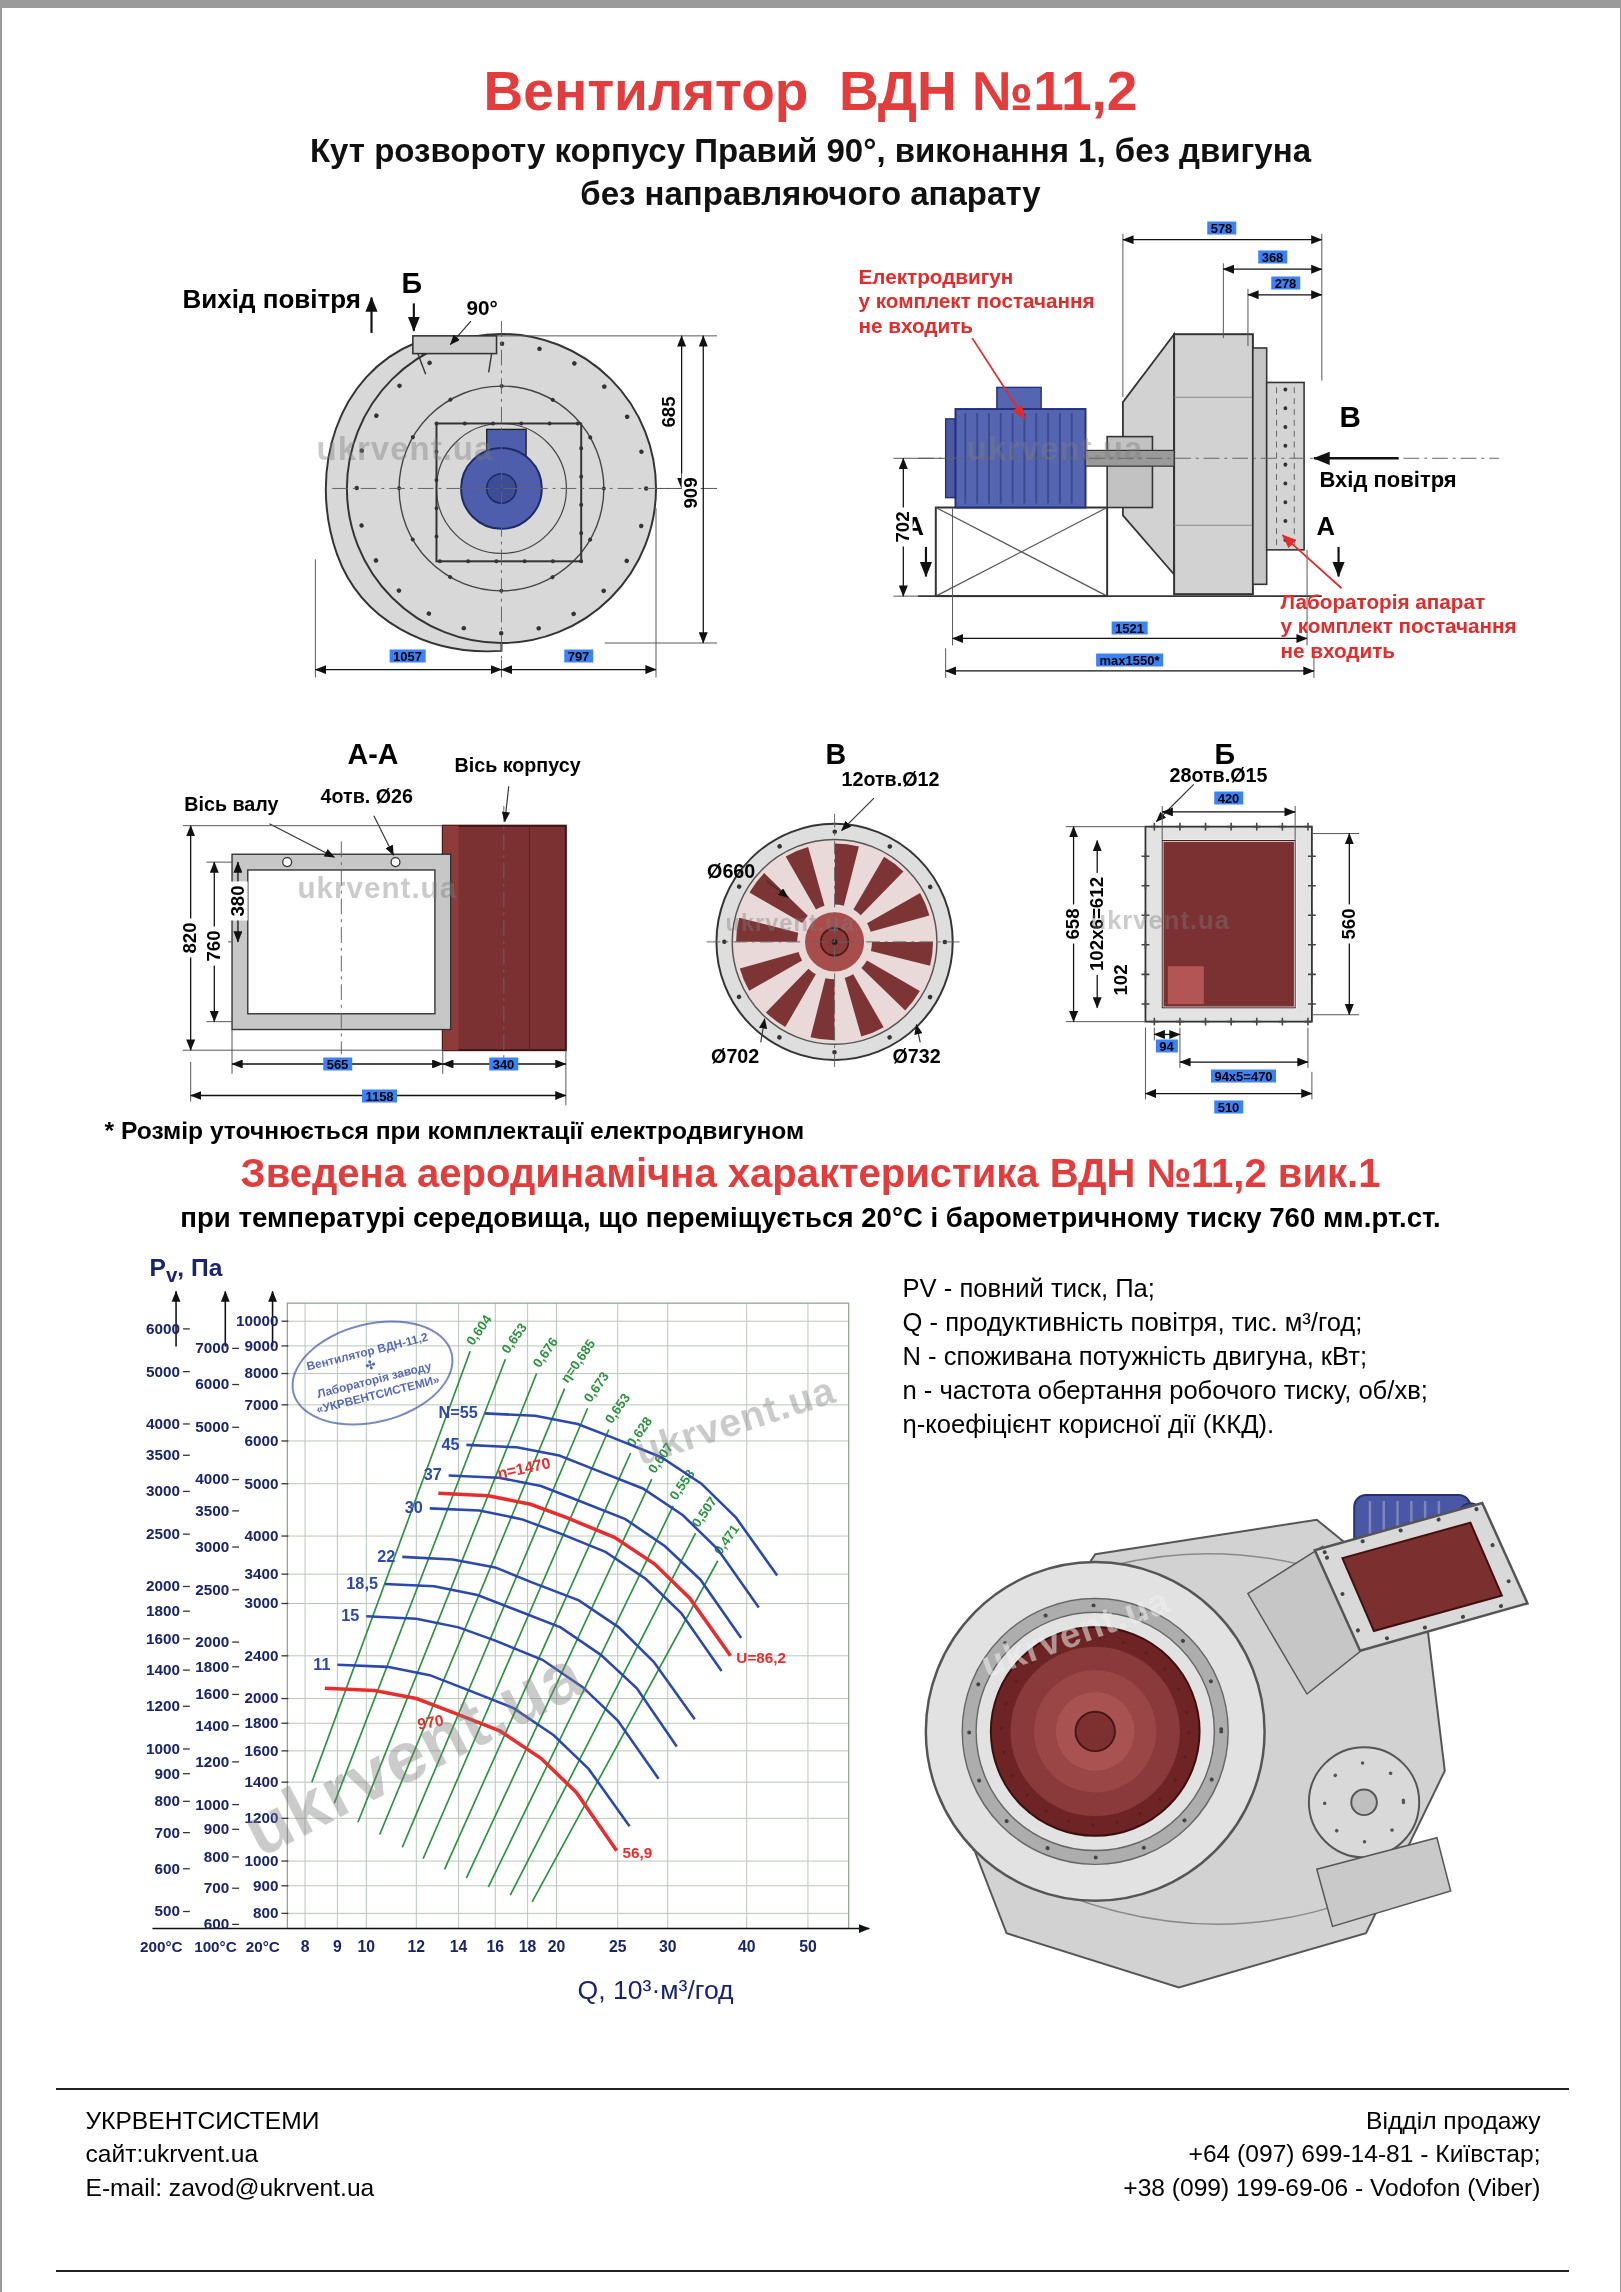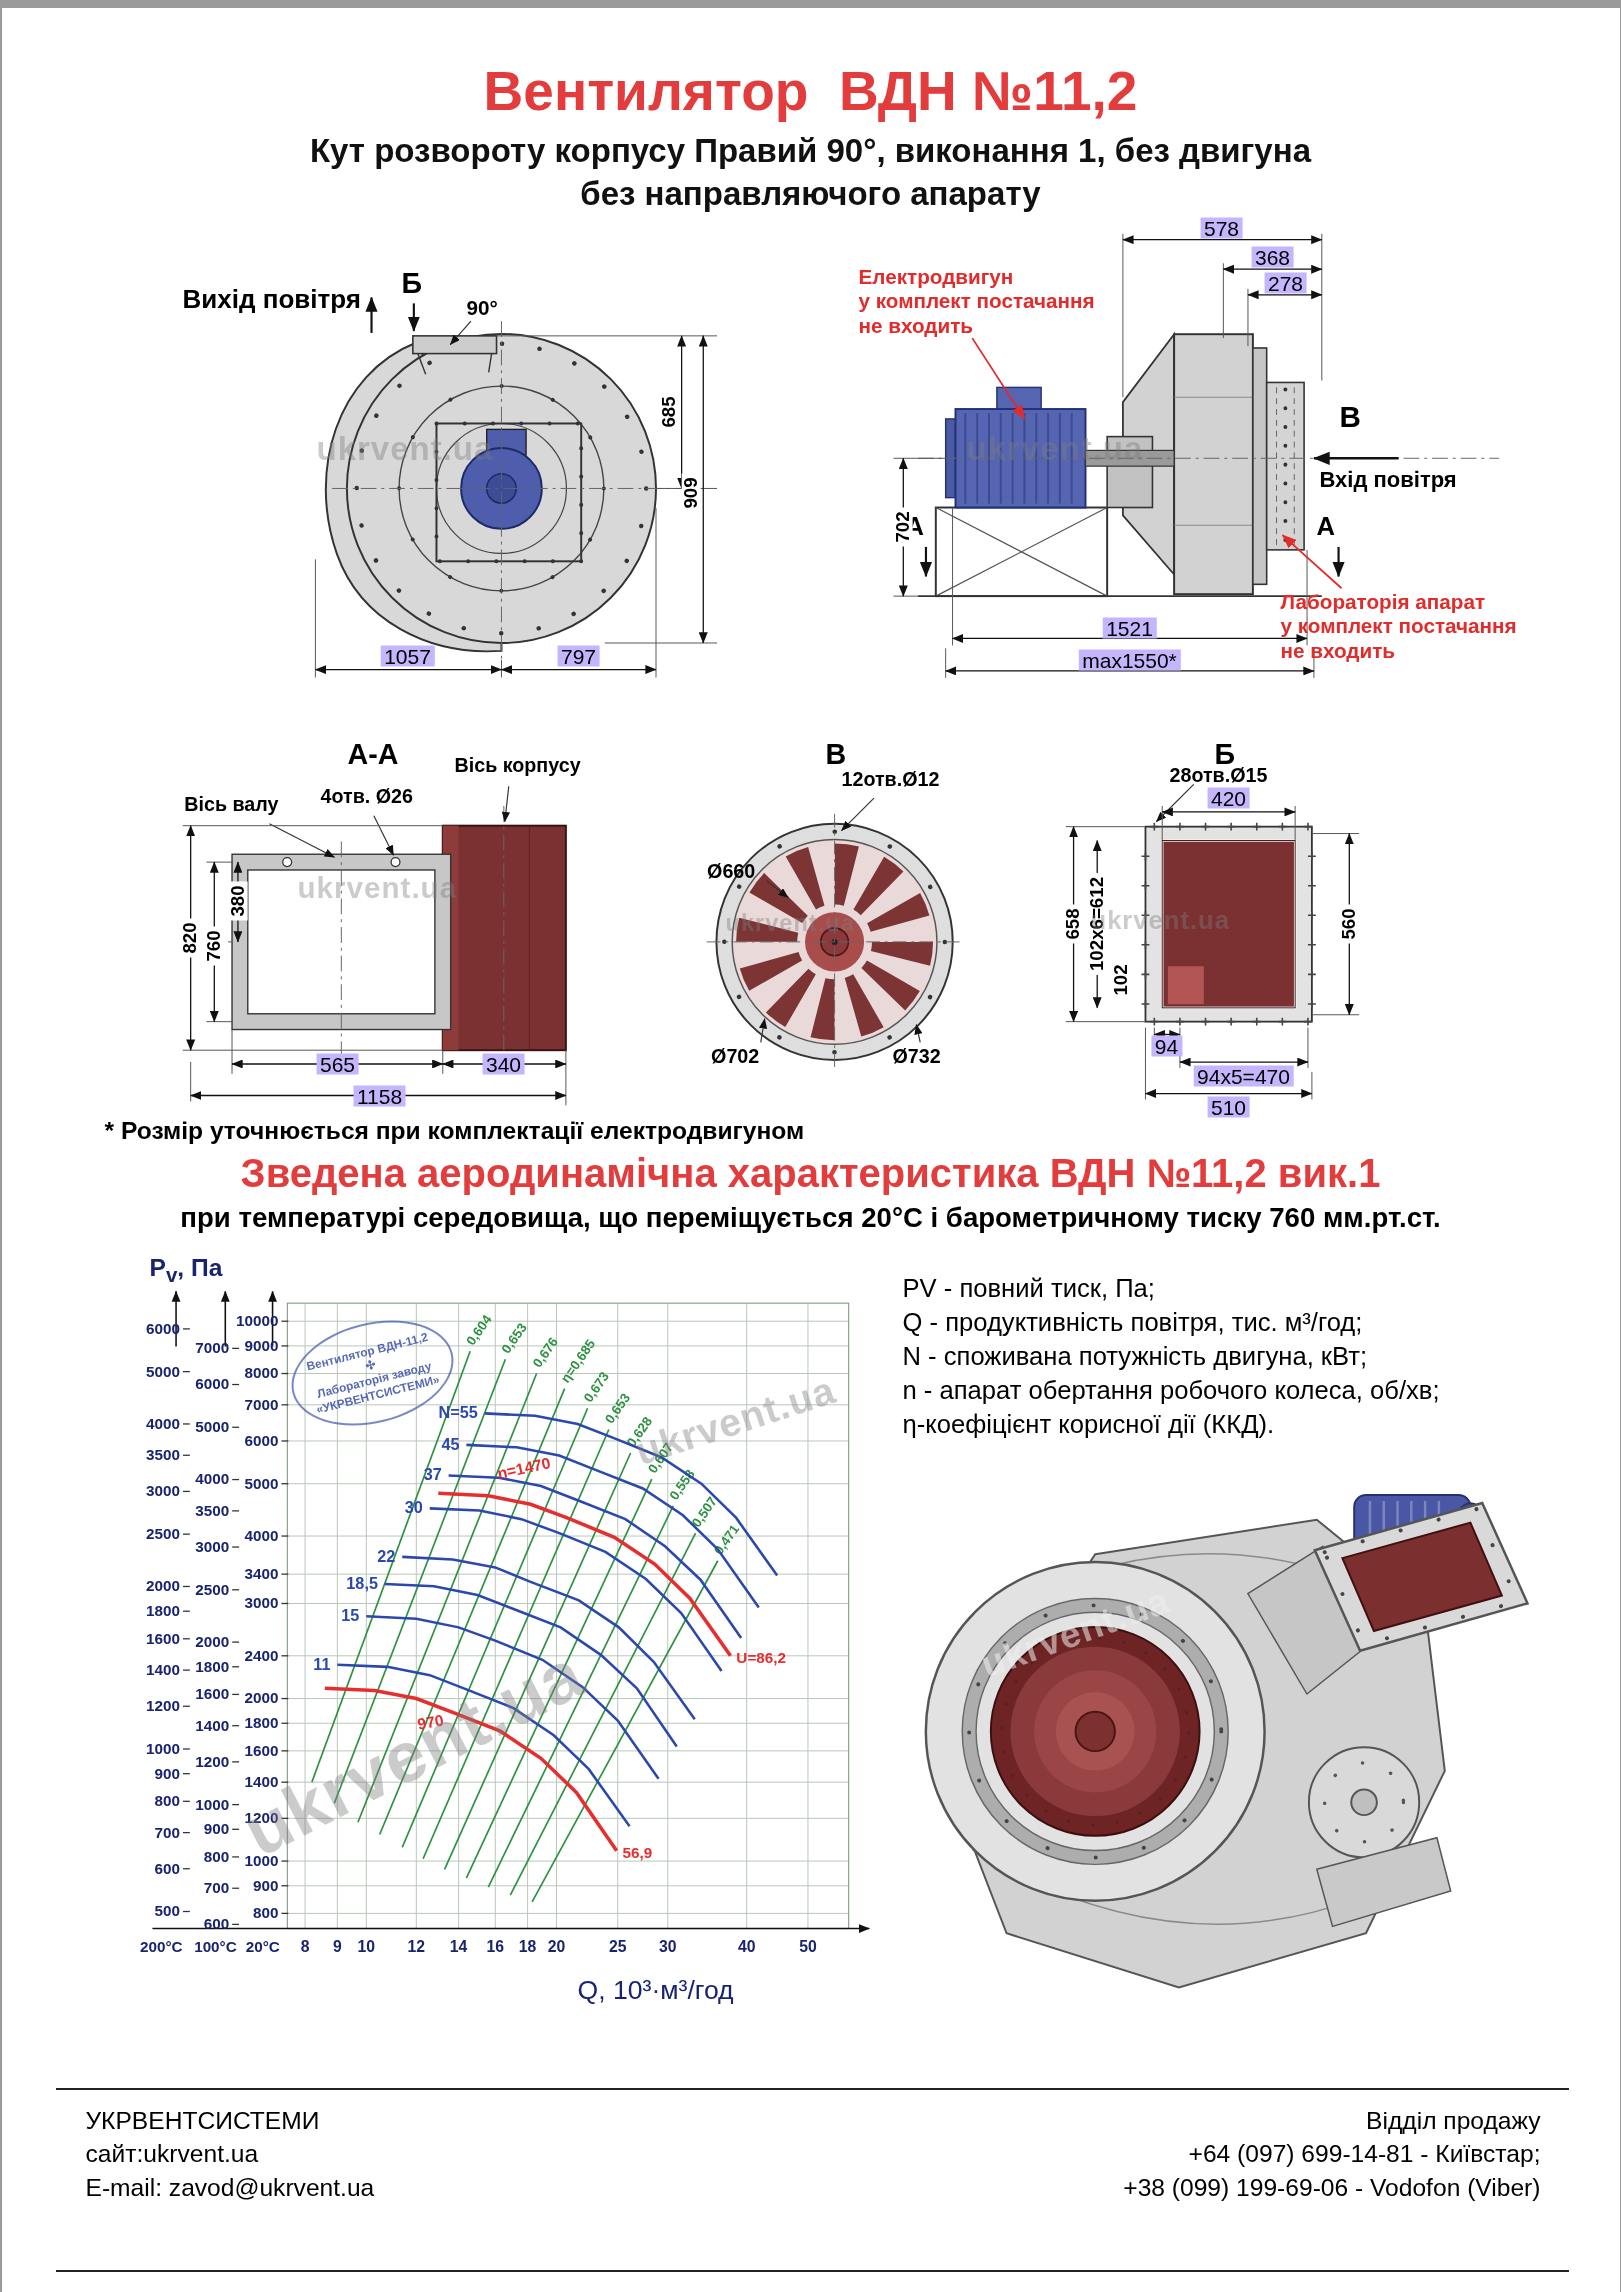--- a/index.html
+++ b/index.html
@@ -6,22 +6,22 @@
   html,body{background:#9a9a9a}
   .page{position:relative;width:1618px;height:2292px;background:#fff;margin:8px auto;
         font-family:"Liberation Sans",sans-serif;overflow:hidden;color:#000}
   .abs{position:absolute}
   .center{left:0;width:100%;text-align:center}
   .page-title{font-size:55px;font-weight:bold;color:#e23c3c;white-space:pre}
   .page-sub{font-size:33px;font-weight:bold;color:#111}
   .draw{position:absolute}
   .lbl{position:absolute;font-size:19.7px;font-weight:bold;white-space:nowrap;line-height:1.05}
   .big{font-size:28.6px}
-  .dimc{position:absolute;transform:translate(-50%,-50%);font-size:21px;font-weight:normal;
-        white-space:nowrap;background:#c4b5fd;padding:0 3.9px;line-height:1}
+  .dimc{position:absolute;transform:translate(-50%,-50%);font-size:13px;font-weight:bold;
+        white-space:nowrap;background:#3b82f6;padding:0 3.9px;line-height:1}
   .dimv{position:absolute;transform:translate(-50%,-50%) rotate(-90deg);font-size:18.7px;font-weight:bold;
         white-space:nowrap;background:#fff;padding:0 3.9px;line-height:1}
   .red-note{position:absolute;color:#e22b2b;font-weight:bold;font-size:20.7px;line-height:1.18;white-space:nowrap}
   .footnote{position:absolute;font-size:24.6px;font-weight:bold}
   .aero-h{position:absolute;font-size:40px;font-weight:bold;color:#e23c3c}
   .aero-s{position:absolute;font-size:27.6px;font-weight:bold}
   .legend{position:absolute;font-size:25.6px;line-height:1.33}
   .legend div{white-space:nowrap}
   .wm{position:absolute;font-weight:bold;color:rgba(125,125,125,.40);letter-spacing:1px;white-space:nowrap}
   .axisP{position:absolute;font-size:24.6px;font-weight:bold;color:#18246e;white-space:nowrap}
@@ -525,21 +525,21 @@
       <div>✣</div>
       <div>Лабораторія заводу</div>
       <div>«УКРВЕНТСИСТЕМИ»</div>
     </div>
   </div>
 
   <div class="legend" style="left:901px;top:1263px">
     <div>PV - повний тиск, Па;</div>
     <div>Q - продуктивність повітря, тис. м³/год;</div>
     <div>N - споживана потужність двигуна, кВт;</div>
-    <div>n - апарат обертання робочого колеса, об/хв;</div>
+    <div>n - частота обертання робочого тиску, об/хв;</div>
     <div>η-коефіцієнт корисної дії (ККД).</div>
   </div>
 
   <div class="draw" style="left:891px;top:1428px;width:690px;height:581px">
     <svg width="690" height="581" viewBox="0 0 700 590">
       <path d="M205,120 L430,85 L540,175 L560,340 L480,505 L290,560 L115,505 L55,350 Z" fill="#d2d2d2" stroke="#555" stroke-width="2"></path>
       <path d="M100,180 Q300,70 500,160" fill="none" stroke="#8a8a8a" stroke-width="1.5"></path>
       <path d="M80,420 Q280,540 470,470" fill="none" stroke="#8a8a8a" stroke-width="1.5"></path>
       <polygon points="360,160 436,112 480,214 420,262" fill="#c6c6c6" stroke="#555" stroke-width="1.5"></polygon>
       <rect x="468" y="60" width="118" height="96" rx="12" fill="#4a57a5" stroke="#27306f" stroke-width="2"></rect>

